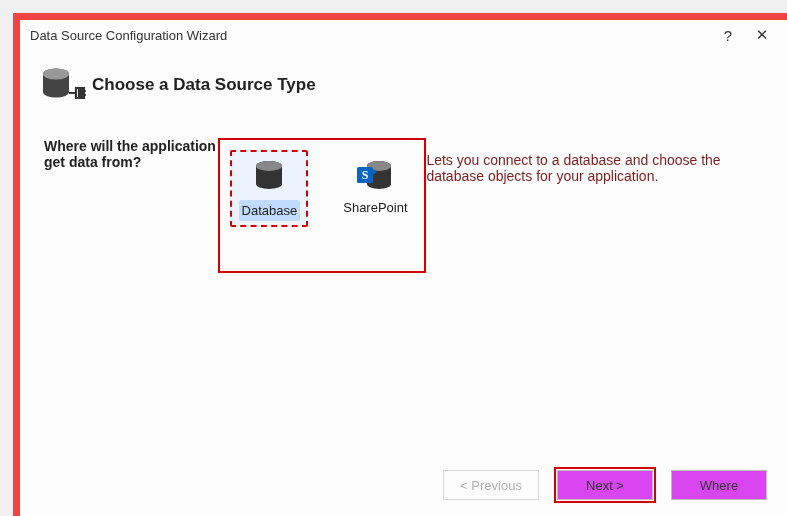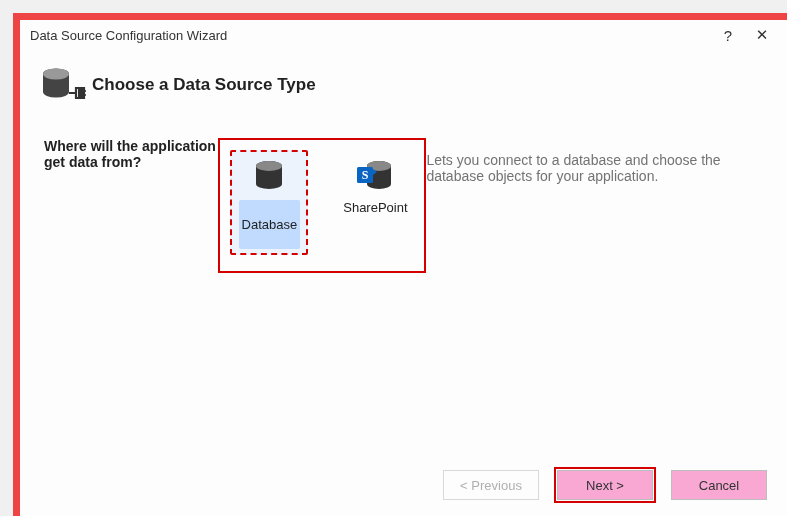--- a/index.html
+++ b/index.html
@@ -81,46 +81,46 @@
       border: 2px dashed #d40000;
       background: rgba(140, 190, 255, 0.15);
     }
     .option-label {
       margin-top: 6px;
       font-size: 13px;
       color: #222;
     }
     .option.selected .option-label {
       background: rgba(140, 190, 255, 0.45);
-      padding: 17px 3px;
+      padding: 3px 3px;
       border-radius: 2px;
     }
     .iconbox {
       width: 40px;
       height: 38px;
       display: flex;
       align-items: center;
       justify-content: center;
     }
     .description {
       margin-top: 14px;
       font-size: 14px;
-      color: #737373;
+      color: #7f1d1d;
     }
     .footer {
       display: flex;
       justify-content: flex-end;
       gap: 18px;
       padding: 14px 22px 18px 22px;
     }
     .btn {
       min-width: 96px;
       height: 30px;
       border: 1px solid #bdbdbd;
-      background: #f9a8d4;
+      background: #d946ef;
       font-size: 13px;
       color: #333;
       cursor: default;
       font-family: inherit;
     }
     .btn.disabled {
       color: #b0b0b0;
       border-color: #d8d8d8;
       background: #fdfdfd;
     }
@@ -191,16 +191,16 @@
       </div>
 
     </div>
 
     <div class="description">Lets you connect to a database and choose the database objects for your application.</div>
   </div>
 
   <div class="footer">
     <button class="btn disabled">&lt; Previous</button>
     <button class="btn highlight">Next &gt;</button>
-    <button class="btn">Cancel</button>
+    <button class="btn">Where</button>
   </div>
 
 </div>
 
 </body></html>

